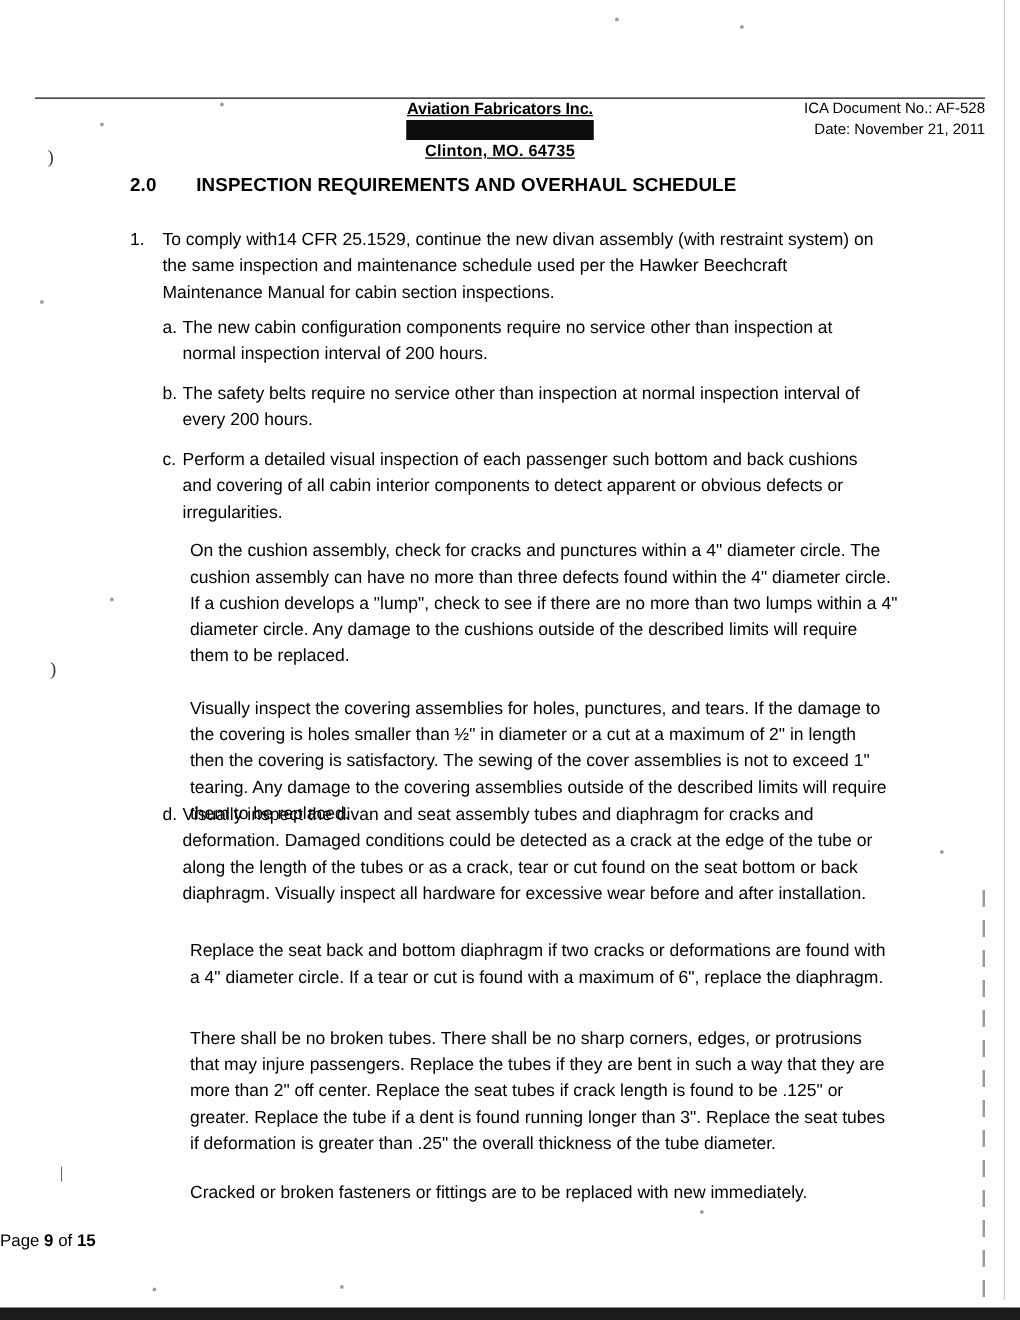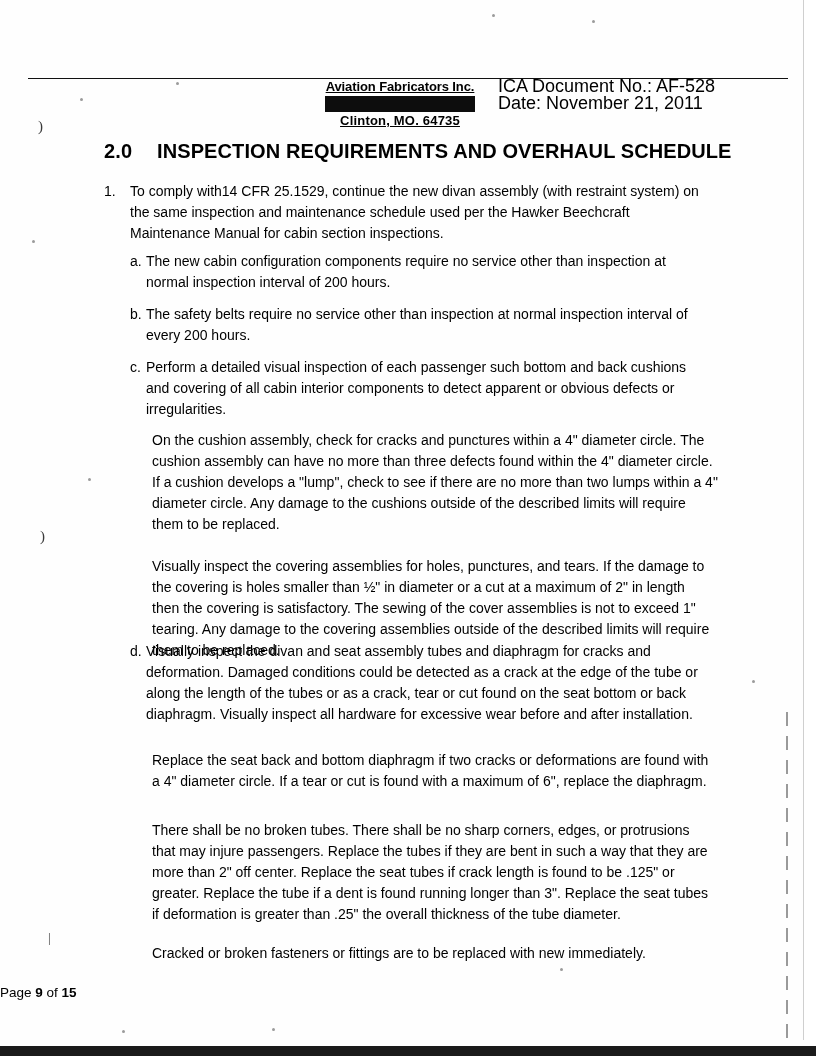--- a/index.html
+++ b/index.html
@@ -102,40 +102,40 @@
   }
   .hdr-left .city {
     letter-spacing: 0.2px;
     text-decoration: underline;
   }
   .hdr-right {
     position: absolute;
     left: 470px;
     top: 4px;
     width: 290px;
-    text-align: left;
-    font-size: 18px;
+    text-align: right;
+    font-size: 12px;
     line-height: 17px;
   }
   .hdr-right div {
     white-space: nowrap;
   }
 
   
   .content {
     position: absolute;
     left: 0;
     top: 0;
     width: 816px;
   }
   .section-title {
     position: absolute;
     left: 104px;
     top: 140px;
-    font-size: 20px;
+    font-size: 15px;
     font-weight: bold;
     letter-spacing: 0.1px;
     white-space: nowrap;
   }
   .section-title .num {
     display: inline-block;
     width: 53px;
   }
 
   .item1 {

